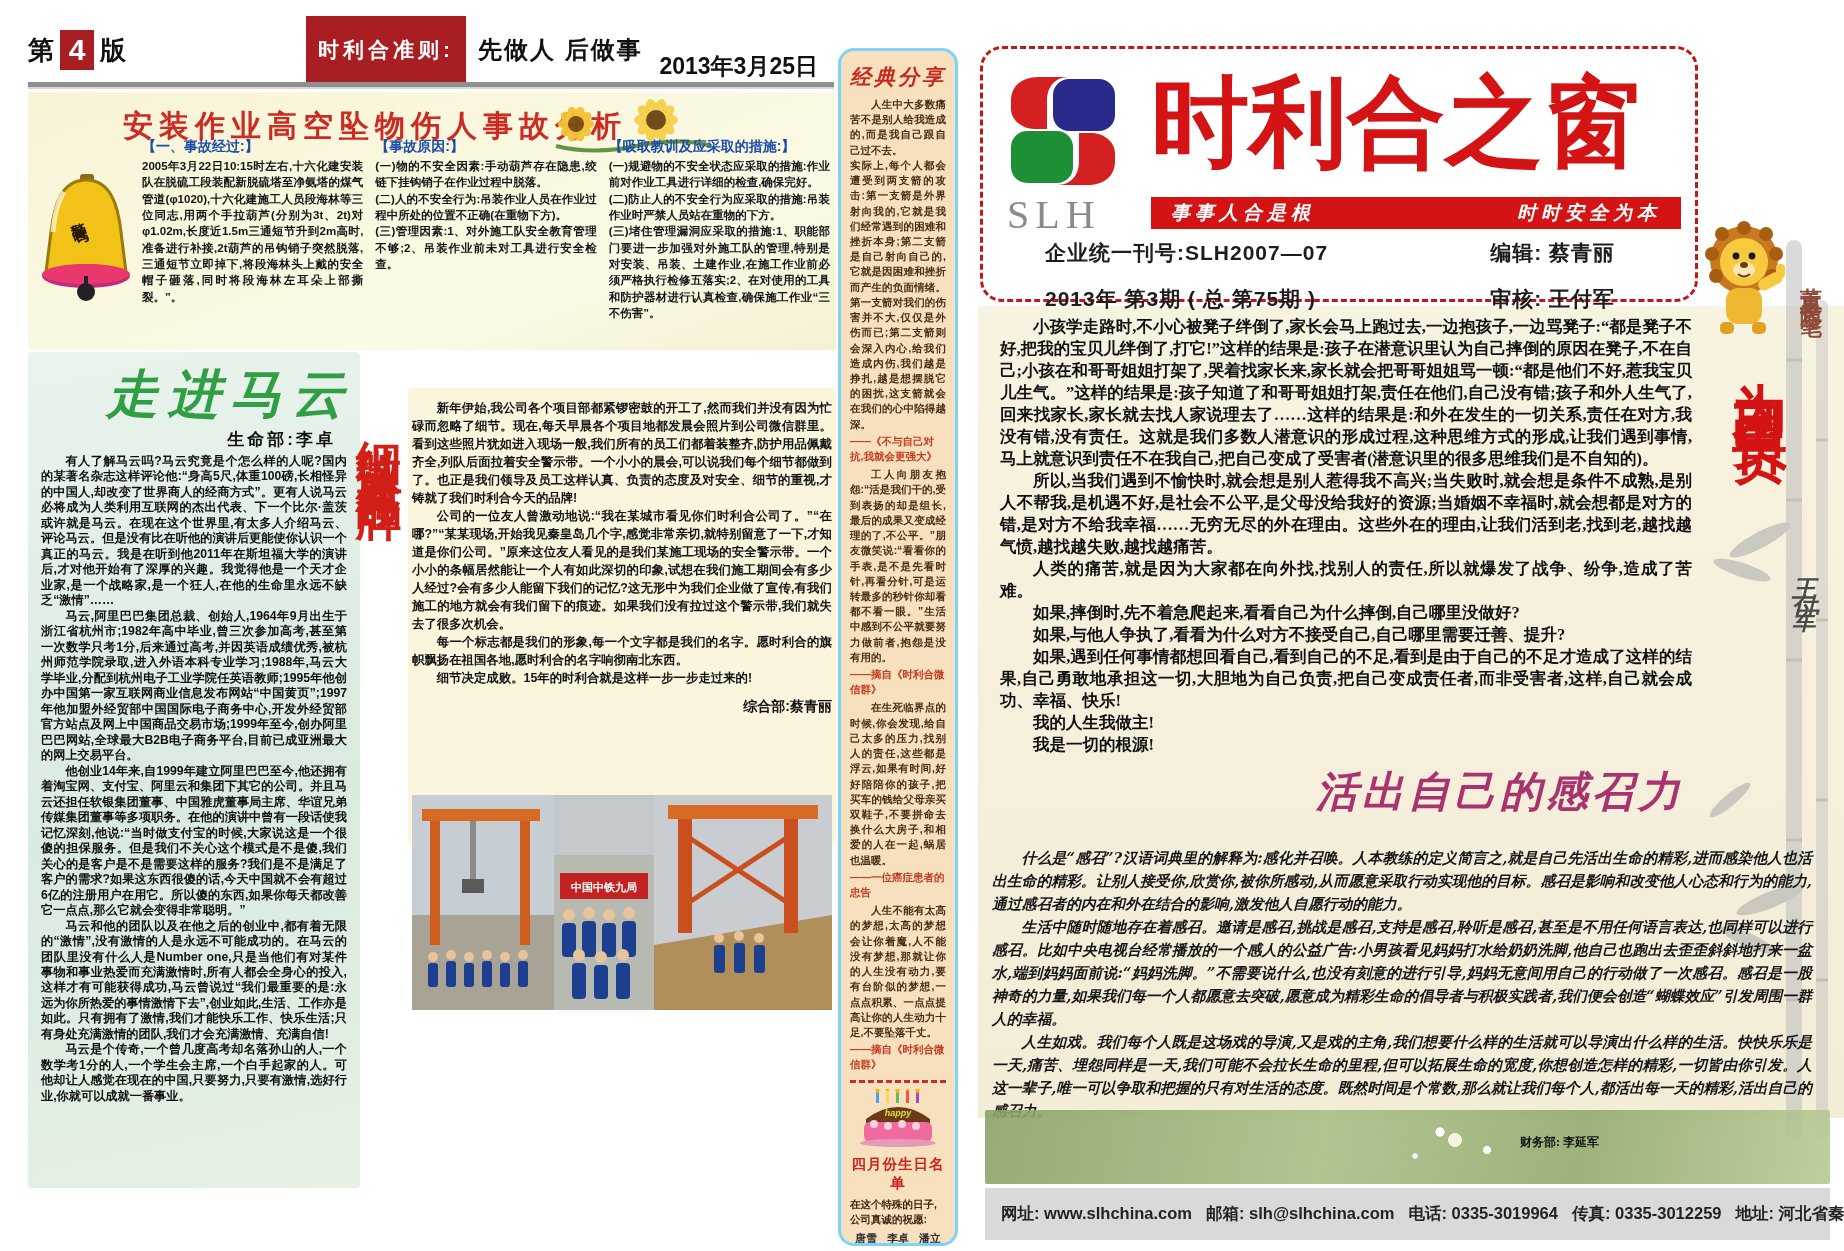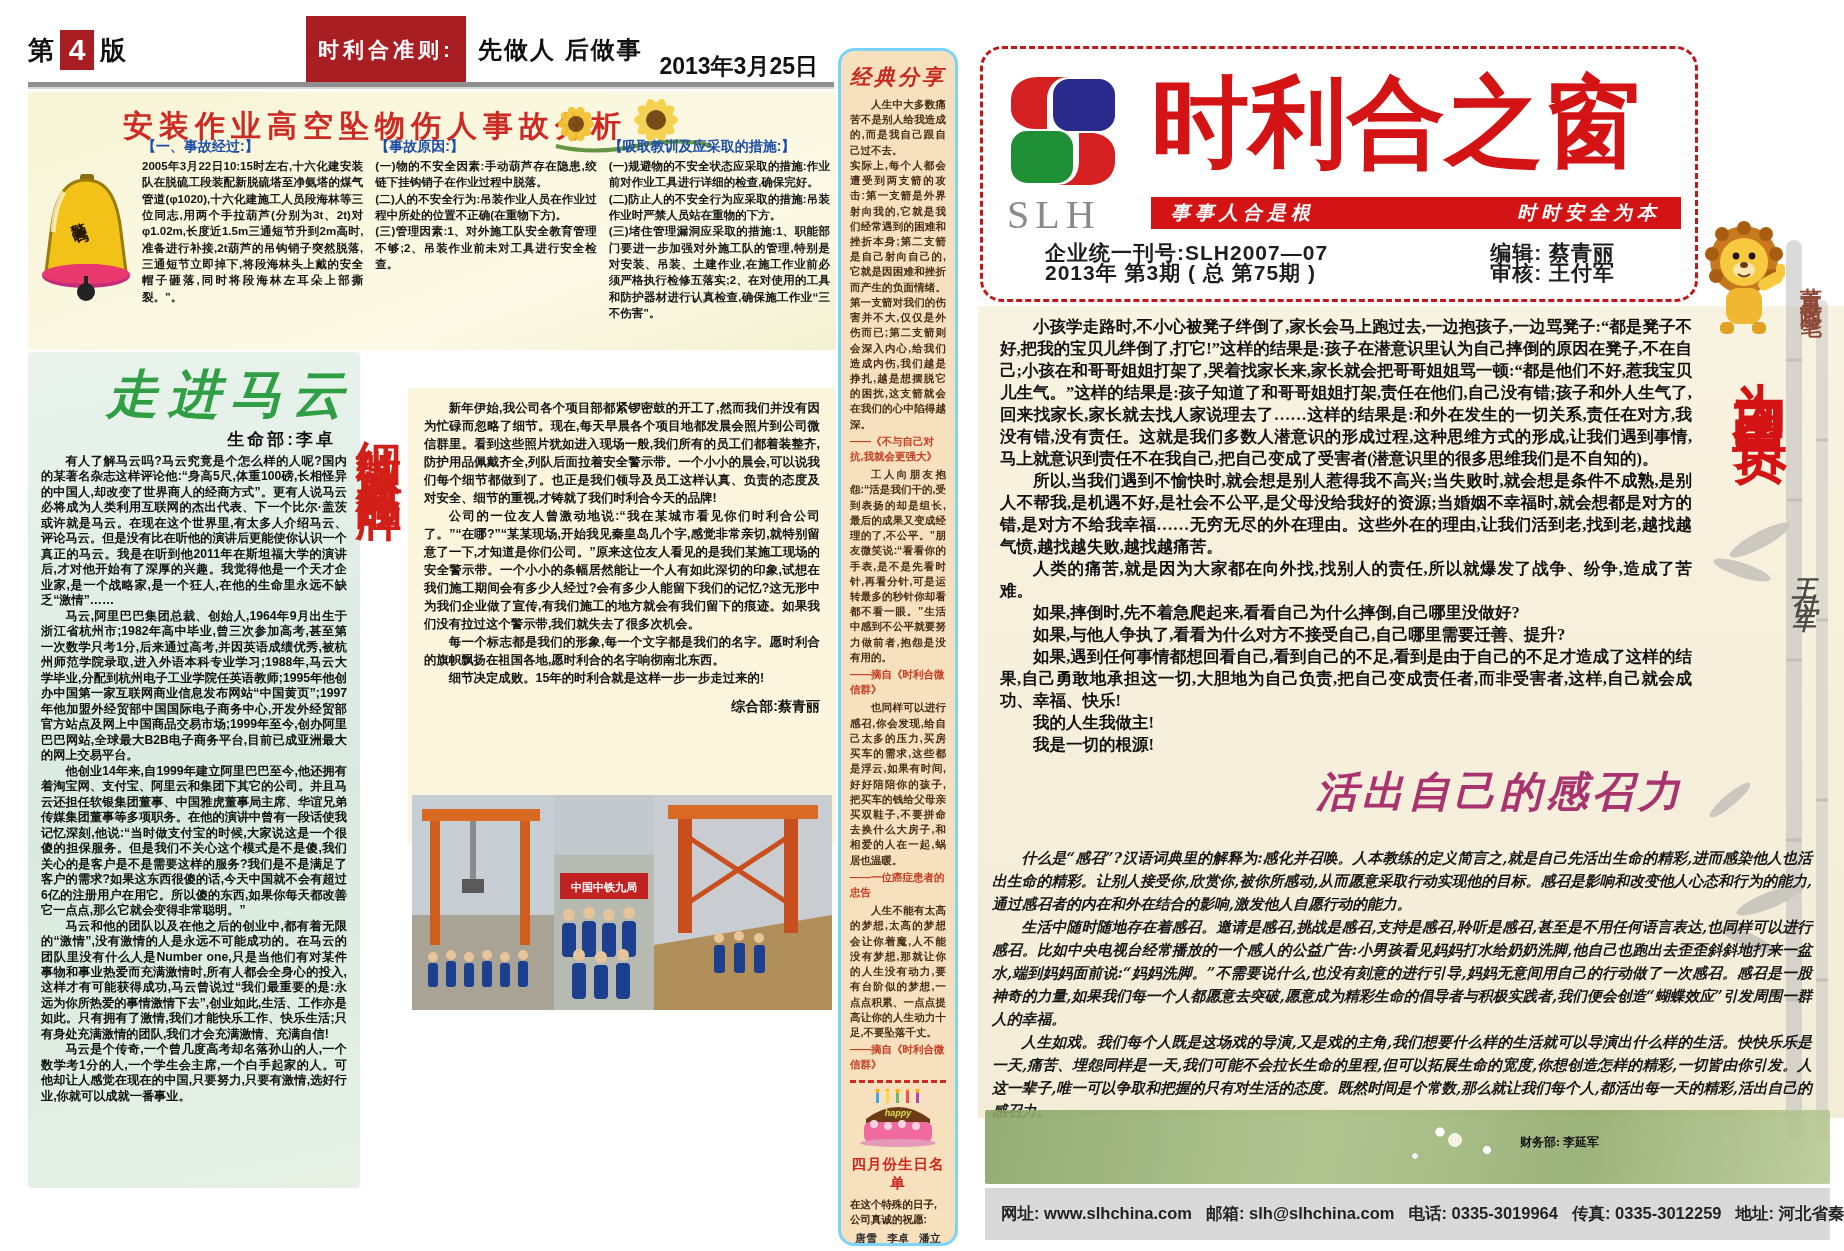--- a/index.html
+++ b/index.html
@@ -39,21 +39,21 @@
   #a2-title{left:78px;top:8px;font-size:52px;font-weight:900;font-style:italic;color:#2f9e44;
       font-family:"Liberation Serif",serif;letter-spacing:10px;}
   #a2-author{right:24px;top:76px;font-size:17px;font-weight:900;letter-spacing:3px;}
   #a2-text{left:13px;top:102px;width:306px;font-size:12.2px;font-weight:600;line-height:1.27;color:#101010;}
   #a2-text p{margin:0;text-indent:2em;}
 
   
   #a3-vtitle{left:348px;top:404px;height:430px;writing-mode:vertical-rl;font-size:46px;font-weight:900;
       color:#d21f17;letter-spacing:9px;font-family:"Liberation Serif",serif;}
   #a3-box{left:408px;top:388px;width:428px;height:456px;background:#faf5dc;border-radius:4px;
-      padding:12px 16px;box-sizing:border-box;overflow:hidden;}
+      padding:12px 4px;box-sizing:border-box;overflow:hidden;}
   #a3-box p{margin:0;font-size:12.4px;font-weight:600;line-height:1.45;text-indent:2em;color:#141414;}
   #a3-sig{text-align:right;font-weight:900;font-size:14px;margin-top:10px;}
   #photos{left:412px;top:795px;width:424px;height:215px;display:flex;}
   .photo{position:relative;overflow:hidden;background:#c3cbd0;}
   .photo svg{display:block;}
 
   
   #classic{left:838px;top:48px;width:120px;height:1198px;background:#7dd3fc;border-radius:16px;padding:3px;
       box-sizing:border-box;}
   #classic-in{background:#f6e0bd;border-radius:13px;height:100%;box-sizing:border-box;padding:12px 9px;overflow:hidden;}
@@ -76,21 +76,21 @@
   #logo-text{left:24px;top:142px;font-size:40px;color:#8a8a8a;letter-spacing:6px;
       font-family:"Liberation Serif",serif;}
   #mh-title{left:168px;top:6px;width:530px;height:138px;display:flex;justify-content:space-between;
       align-items:center;font-size:98px;font-weight:900;color:#d41414;font-family:"Liberation Serif",serif;}
   #mh-banner{left:168px;top:148px;width:530px;height:32px;background:#d41414;color:#fff;display:flex;
       justify-content:space-between;align-items:center;padding:0 20px;box-sizing:border-box;
       font-size:19px;font-weight:800;font-style:italic;letter-spacing:5px;}
   .mh-row{left:62px;width:600px;display:flex;font-size:21px;font-weight:800;letter-spacing:1px;color:#1d1d1d;}
   .mh-row .rgt{margin-left:auto;margin-right:30px;}
   #mh-row1{top:190px;}
-  #mh-row2{top:210px;gap:44px;}
+  #mh-row2{top:236px;gap:44px;}
   #lion{left:1692px;top:218px;width:104px;height:120px;z-index:5;}
 
   #vp-label{left:1796px;top:270px;writing-mode:vertical-rl;font-size:22px;font-weight:900;color:#8d4a3a;
       letter-spacing:7px;font-family:"Liberation Serif",serif;}
   #vp-title{left:1722px;top:338px;writing-mode:vertical-rl;font-size:55px;font-weight:900;color:#d41414;
       letter-spacing:11px;font-family:"Liberation Serif",serif;}
   #vp-author{left:1788px;top:560px;writing-mode:vertical-rl;font-size:24px;font-weight:700;font-style:italic;
       color:#4a4a4a;letter-spacing:15px;font-family:"DejaVu Serif",serif;}
 
   #resp{left:1000px;top:316px;width:692px;}
@@ -294,21 +294,21 @@
   </div>
 
   <div class="abs" id="classic">
     <div id="classic-in">
       <div id="classic-title">经典分享</div>
       <div class="quote prewrap">人生中大多数痛苦不是别人给我造成的,而是我自己跟自己过不去。
 实际上,每个人都会遭受到两支箭的攻击:第一支箭是外界射向我的,它就是我们经常遇到的困难和挫折本身;第二支箭是自己射向自己的,它就是因困难和挫折而产生的负面情绪。第一支箭对我们的伤害并不大,仅仅是外伤而已;第二支箭则会深入内心,给我们造成内伤,我们越是挣扎,越是想摆脱它的困扰,这支箭就会在我们的心中陷得越深。</div>
       <div class="attr">——《不与自己对抗,我就会更强大》</div>
       <div class="quote prewrap">工人向朋友抱怨:“活是我们干的,受到表扬的却是组长,最后的成果又变成经理的了,不公平。”朋友微笑说:“看看你的手表,是不是先看时针,再看分针,可是运转最多的秒针你却看都不看一眼。”生活中感到不公平就要努力做前者,抱怨是没有用的。</div>
       <div class="attr">——摘自《时利合微信群》</div>
-      <div class="quote prewrap">也同样可以进行感召,你会发现,给自己太多的压力,买房买车的需求,这些都是浮云,如果有时间,好好陪陪你的孩子,把买车的钱给父母亲买双鞋子,不要拼命去换什么大房子,和相爱的人在一起,蜗居也温暖。</div>
+      <div class="quote prewrap">在生死临界点的时候,你会发现,给自己太多的压力,找别人的责任,这些都是浮云,如果有时间,好好陪陪你的孩子,把买车的钱给父母亲买双鞋子,不要拼命去换什么大房子,和相爱的人在一起,蜗居也温暖。</div>
       <div class="attr">——一位癌症患者的忠告</div>
       <div class="quote prewrap">人生不能有太高的梦想,太高的梦想会让你着魔,人不能没有梦想,那就让你的人生没有动力,要有台阶似的梦想,一点点积累、一点点提高让你的人生动力十足,不要坠落千丈。</div>
       <div class="attr">——摘自《时利合微信群》</div>
       <div id="classic-divider"></div>
       <div id="cake">
         <svg width="84" height="58" viewBox="0 0 84 58">
           <g stroke-width="0">
             <rect x="20" y="2" width="3" height="12" fill="#42a5f5"></rect>
               <rect x="30" y="0" width="3" height="14" fill="#ffd54f"></rect>
             <rect x="40" y="2" width="3" height="12" fill="#66bb6a"></rect>

